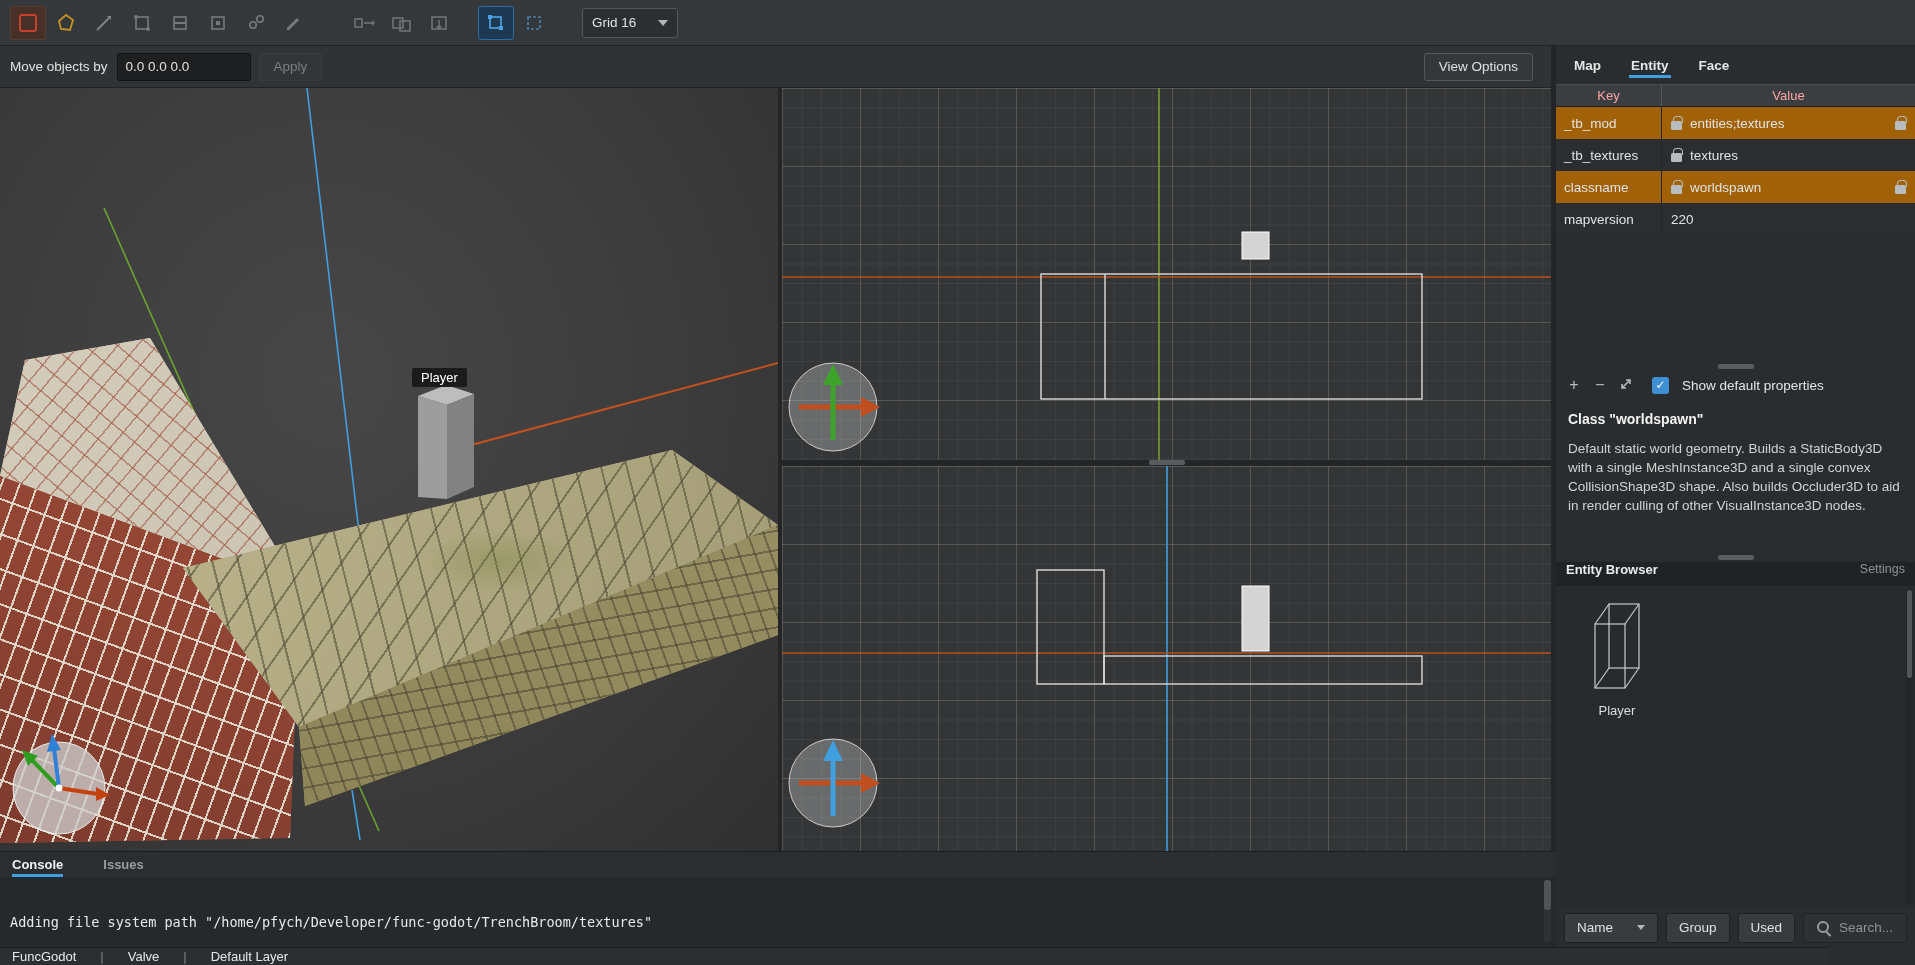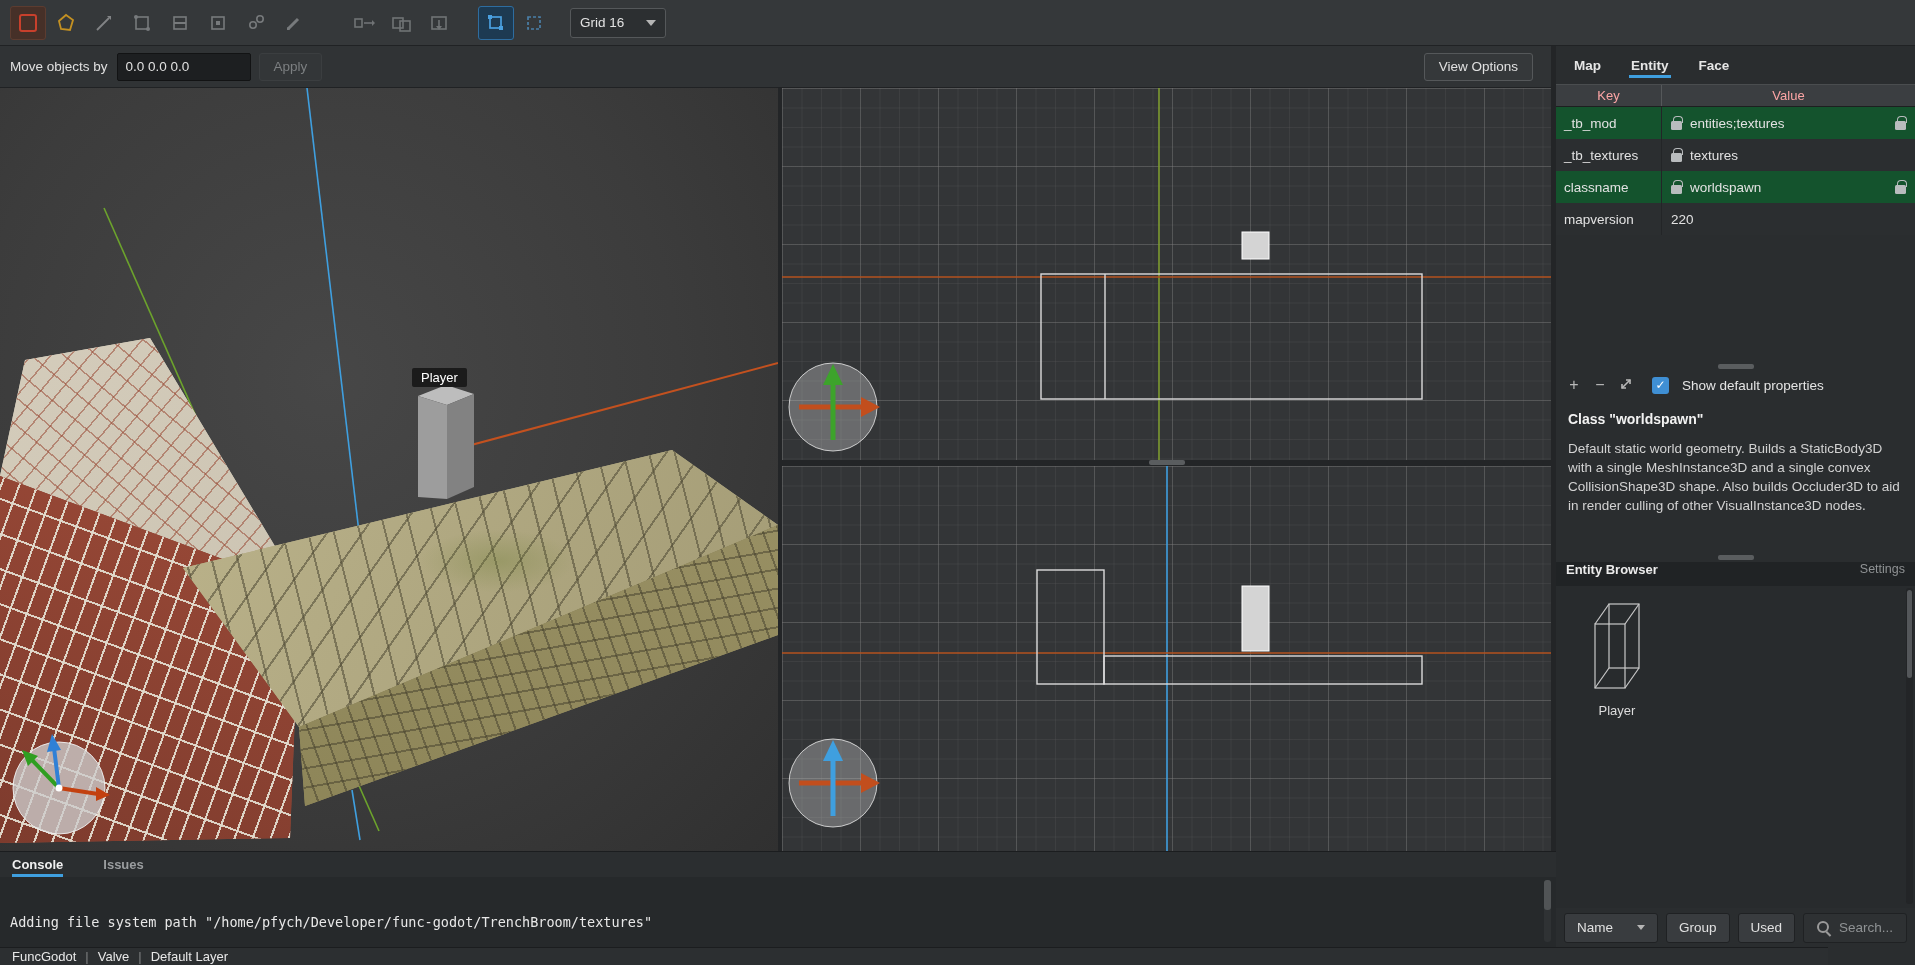--- a/index.html
+++ b/index.html
@@ -10,21 +10,21 @@
   
   .toolbar { position:absolute; left:0; top:0; width:1915px; height:46px; background:#35383a;
              border-bottom:1px solid #202224; display:flex; align-items:center; padding:0 10px; }
   .tbtn { width:36px; height:34px; margin-right:2px; border-radius:3px; display:flex;
           align-items:center; justify-content:center; flex:0 0 auto; }
   .tbtn svg { display:block; }
   .tbtn.sel-red  { background:#463028; border:1px solid #5c3c30; }
   .tbtn.sel-blue { background:#1d3a52; border:1px solid #2e6da0; }
   .redsq { width:18px; height:18px; border:2.5px solid #c8402c; border-radius:3px; }
   .gap1 { margin-left:32px; } .gap2 { margin-left:18px; }
-  .grid-dd { margin-left:16px; height:30px; width:96px; background:#2c2f31; border:1px solid #55585a;
+  .grid-dd { margin-left:28px; height:30px; width:96px; background:#2c2f31; border:1px solid #55585a;
              border-radius:3px; display:flex; align-items:center; padding:0 9px; color:#e2e2e2; font-size:13.5px; }
   .chev { width:0; height:0; border-left:5px solid transparent; border-right:5px solid transparent;
           border-top:6px solid #b5b5b5; margin-left:auto; }
   .chev.sm { border-left-width:4px; border-right-width:4px; border-top-width:5px; margin-left:0; }
 
   
   .movebar { position:absolute; left:0; top:46px; width:1551px; height:42px; background:#303335;
              border-bottom:1px solid #202224; display:flex; align-items:center; padding:0 10px; }
   .movebar .lbl { font-size:13.5px; color:#e0e0e0; margin-right:9px; white-space:nowrap; }
   .move-input { width:134px; height:28px; background:#1d1f21; border:1px solid #121314; border-radius:2px;
@@ -90,21 +90,21 @@
         display:flex; flex-direction:column; }
   .rp > * { flex:0 0 auto; }
   .rp-tabs { height:38px; display:flex; align-items:center; padding-left:16px; gap:26px; }
   .rp-tab { font-size:13.5px; font-weight:bold; color:#e6e6e6; position:relative; padding:10px 2px; }
   .rp-tab.active:after { content:""; position:absolute; left:0; right:0; bottom:5px; height:3px; background:#3f9fdf; }
   .rp-thead { height:23px; display:flex; background:#3b3e41; border-top:1px solid #4a4d4f;
               border-bottom:1px solid #1d1f20; font-size:13px; color:#fca5a5; }
   .rp-thead .kc { width:106px; display:flex; align-items:center; justify-content:center; border-right:1px solid #55585a; }
   .rp-thead .vc { flex:1; display:flex; align-items:center; justify-content:center; }
   .rp-row { height:32px; display:flex; font-size:13.5px; }
-  .rp-row.r0, .rp-row.r2 { background:#14532d; }
+  .rp-row.r0, .rp-row.r2 { background:#a16207; }
   .rp-row.r1, .rp-row.r3 { background:#2b2e30; }
   .rp-key { width:106px; display:flex; align-items:center; padding-left:8px;
             border-right:1px solid #232527; color:#e2e2e2; }
   .rp-val { flex:1; display:flex; align-items:center; padding:0 9px; color:#e2e2e2; gap:8px; }
   .flex1 { flex:1; }
   .lock { position:relative; width:11px; height:9px; background:#b9bcbe; border-radius:1.5px;
           display:inline-block; margin-top:4px; flex:0 0 auto; }
   .lock:before { content:""; position:absolute; left:1.5px; top:-5px; width:8px; height:6px;
                  border:1.5px solid #b9bcbe; border-bottom:none; border-radius:4px 4px 0 0; }
   .rp-tablefill { height:128px; }
@@ -146,21 +146,21 @@
   .con-tab { font-size:13px; font-weight:bold; color:#9a9d9f; padding-bottom:5px; position:relative; }
   .con-tab.active { color:#f0f0f0; }
   .con-tab.active:after { content:""; position:absolute; left:0; right:0; bottom:0; height:3px; background:#3f9fdf; }
   .con-body { padding:3px 10px; font-family:"DejaVu Sans Mono","Liberation Mono",monospace;
               font-size:13.5px; color:#e8e8e8; line-height:17px; white-space:pre; }
   .con-scroll { position:absolute; right:5px; top:28px; width:7px; height:62px; background:#2f3234; border-radius:3px; }
   .con-scroll .thumb { width:7px; height:30px; background:#515456; border-radius:3px; }
 
   
   .statusbar { position:absolute; left:0; top:947px; width:1828px; height:18px; background:#2c2f31;
-               border-top:1px solid #1b1d1f; display:flex; align-items:center; padding:0 12px; gap:9px;
+               border-top:1px solid #1b1d1f; display:flex; align-items:center; padding:0 12px; gap:24px;
                font-size:13px; color:#e8e8e8; }
   .statusbar .sep { color:#7e8082; }
 </style>
 </head>
 <body>
 
 <div id="root">
 
   <div class="toolbar">
     <div class="tbtn sel-red">

